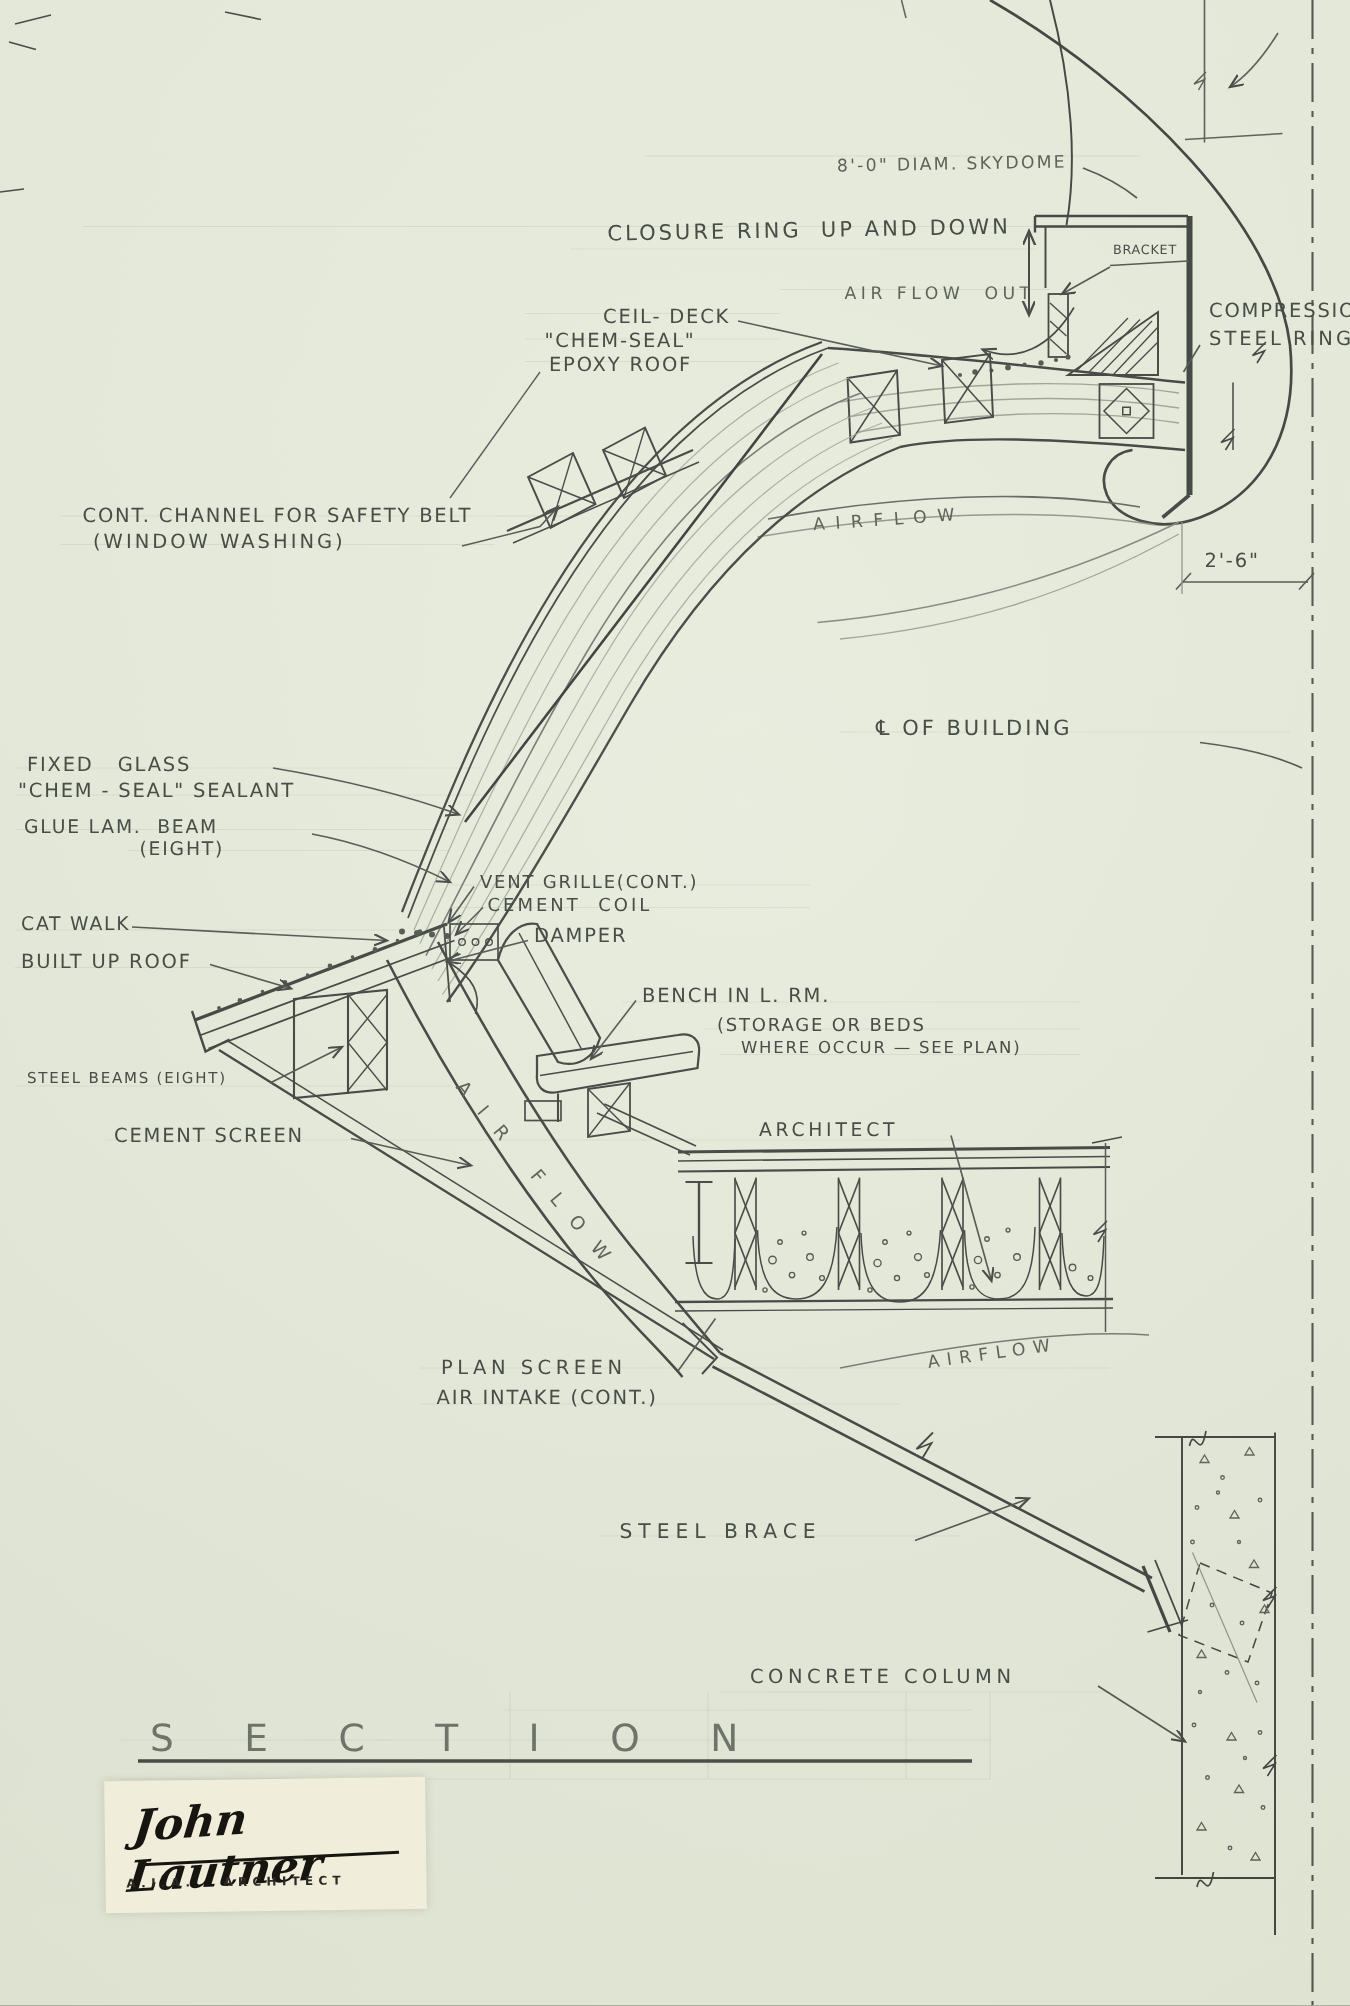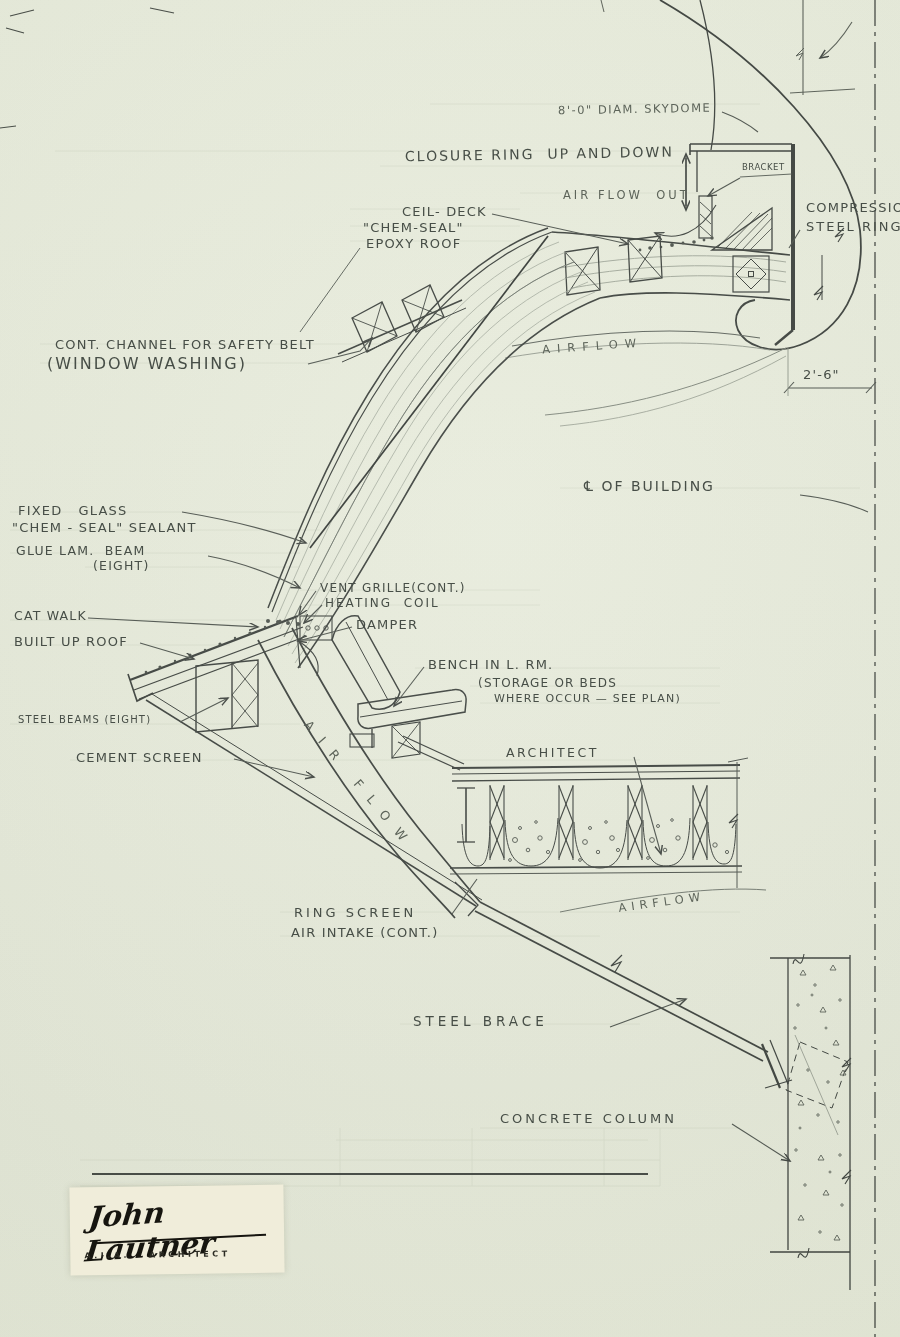--- a/index.html
+++ b/index.html
@@ -433,44 +433,45 @@
 <div class="lbl pencil sm" style="left:563px;top:189px;letter-spacing:3px">AIR FLOW  OUT</div>
 <div class="lbl xs" style="left:742px;top:163px">BRACKET</div>
 <div class="lbl" style="left:806px;top:201px">COMPRESSION</div>
 <div class="lbl" style="left:806px;top:220px;letter-spacing:2px">STEEL RING</div>
 <div class="lbl" style="left:402px;top:205px">CEIL- DECK</div>
 <div class="lbl" style="left:363px;top:221px">"CHEM-SEAL"</div>
 <div class="lbl" style="left:366px;top:237px">EPOXY ROOF</div>
 <div class="lbl pencil sm airflow-upper" style="left:542px;top:340px">AIRFLOW</div>
 <div class="lbl" style="left:803px;top:368px">2'-6"</div>
 <div class="lbl" style="left:55px;top:338px">CONT. CHANNEL FOR SAFETY BELT</div>
-<div class="lbl" style="left:47px;top:355px;font-size:16px;letter-spacing:2px">(WINDOW WASHING)</div>
+<div class="lbl" style="left:62px;top:355px;font-size:13px;letter-spacing:2px">(WINDOW WASHING)</div>
 <div class="lbl" style="left:584px;top:479px;font-size:14px;letter-spacing:2px">℄ OF BUILDING</div>
 <div class="lbl" style="left:18px;top:504px">FIXED   GLASS</div>
 <div class="lbl" style="left:12px;top:521px">"CHEM - SEAL" SEALANT</div>
 <div class="lbl" style="left:16px;top:544px;font-size:12.5px">GLUE LAM.  BEAM</div>
 <div class="lbl" style="left:93px;top:559px;font-size:12.5px">(EIGHT)</div>
 <div class="lbl" style="left:320px;top:582px;font-size:12px">VENT GRILLE(CONT.)</div>
-<div class="lbl" style="left:325px;top:597px;font-size:12px;letter-spacing:2px">HEATING  COIL</div>
+<div class="lbl" style="left:325px;top:597px;font-size:12px;letter-spacing:2px">CEMENT  COIL</div>
 <div class="lbl" style="left:14px;top:609px;font-size:12.5px">CAT WALK</div>
 <div class="lbl" style="left:356px;top:618px">DAMPER</div>
 <div class="lbl" style="left:14px;top:635px;font-size:13px">BUILT UP ROOF</div>
 <div class="lbl" style="left:428px;top:658px">BENCH IN L. RM.</div>
 <div class="lbl" style="left:478px;top:677px;font-size:12px">(STORAGE OR BEDS</div>
 <div class="lbl" style="left:494px;top:693px;font-size:11px">WHERE OCCUR — SEE PLAN)</div>
 <div class="lbl" style="left:18px;top:714px;font-size:10px">STEEL BEAMS (EIGHT)</div>
 <div class="lbl" style="left:76px;top:751px">CEMENT SCREEN</div>
 <div class="lbl" style="left:506px;top:746px;font-size:12.5px;letter-spacing:2.5px">ARCHITECT</div>
 <div class="lbl pencil airflow-diag" style="left:312px;top:718px">AIR FLOW</div>
 <div class="lbl pencil sm airflow-lower" style="left:618px;top:896px">AIRFLOW</div>
-<div class="lbl spread2" style="left:294px;top:906px">RING SCREEN</div>
+<div class="lbl spread2" style="left:294px;top:906px">PLAN SCREEN</div>
 <div class="lbl" style="left:291px;top:926px">AIR INTAKE (CONT.)</div>
 <div class="lbl spread" style="left:413px;top:1014px;font-size:13.5px">STEEL BRACE</div>
 <div class="lbl spread2" style="left:500px;top:1112px">CONCRETE COLUMN</div>
 
+<div id="section-title">SECTION</div>
 
 <div id="sig-block">
   <div id="sig-name">John Lautner</div>
   <div id="sig-rule"></div>
   <div id="sig-cred">A.I.A.   ARCHITECT</div>
 </div>
 
 </div>
 
 </body></html>

